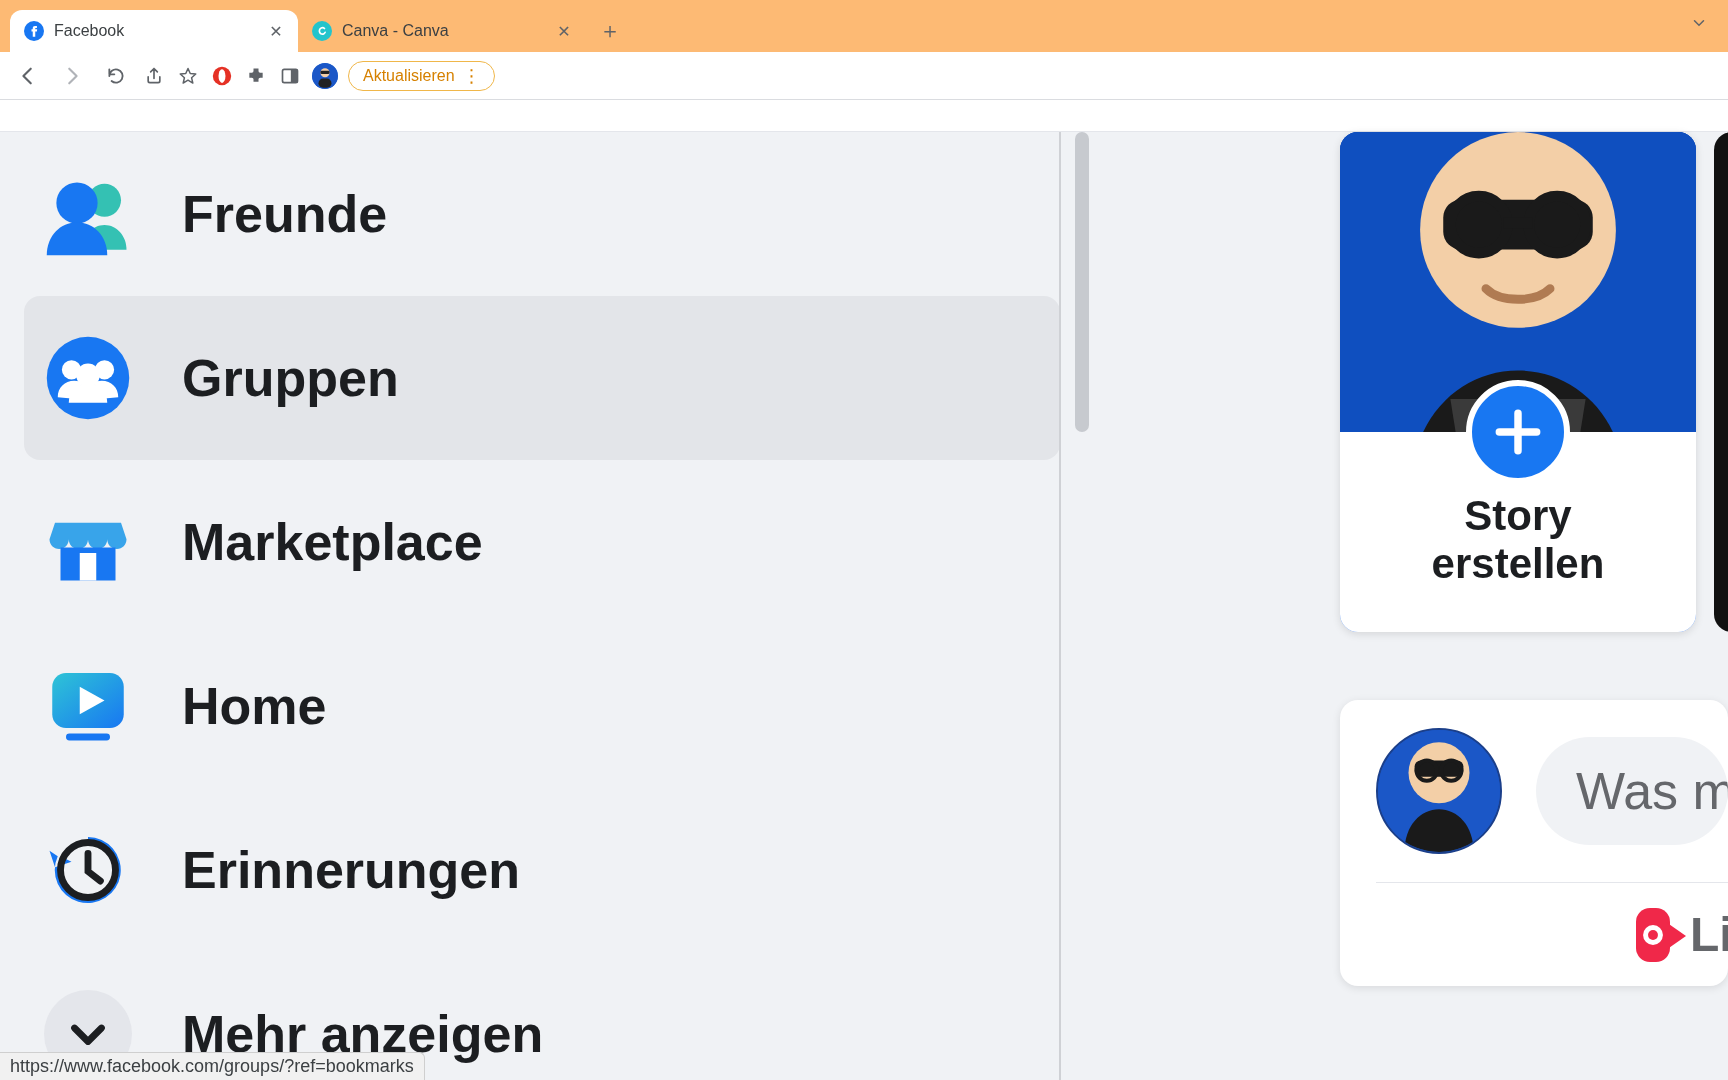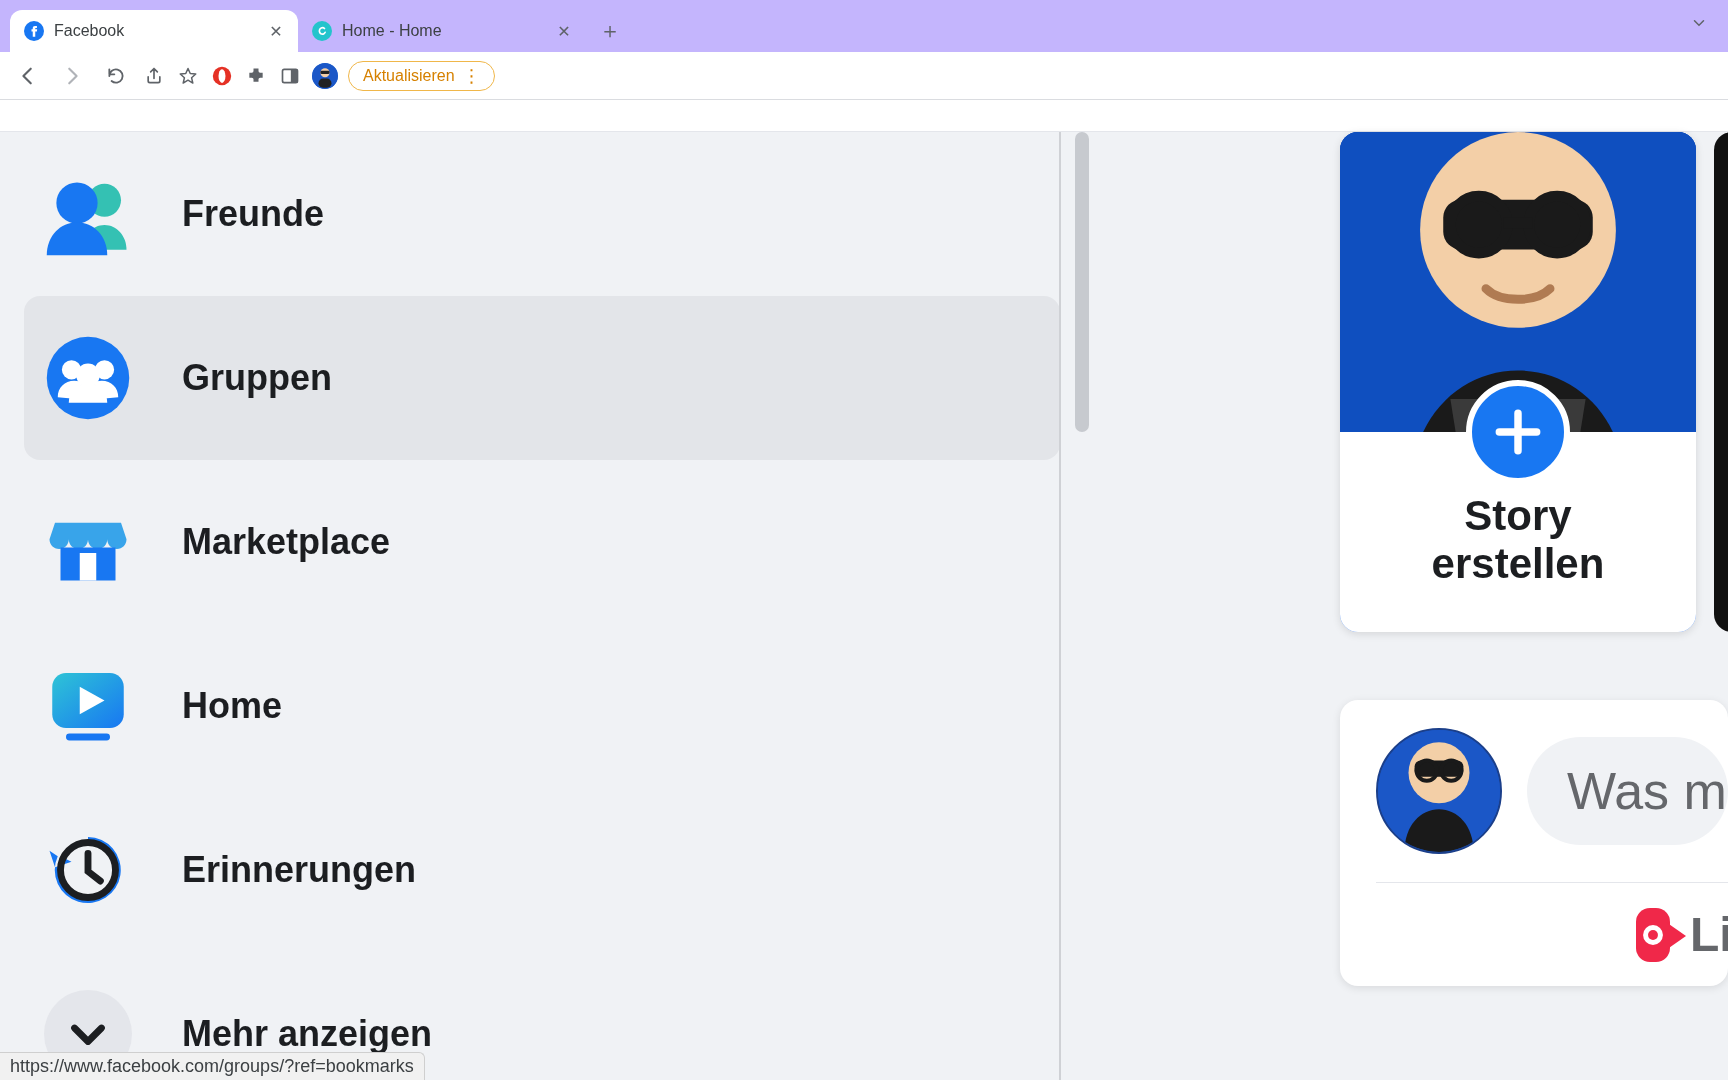--- a/index.html
+++ b/index.html
@@ -1,21 +1,21 @@
 <!DOCTYPE html>
 <html><head>
 <meta charset="utf-8">
 <style>
   * { margin: 0; padding: 0; box-sizing: border-box; font-family: -apple-system, BlinkMacSystemFont, "Segoe UI", Helvetica, Arial, sans-serif; }
   body { width: 1728px; height: 1080px; background: #fff; overflow: hidden; position: relative; }
 
   
   .tab-strip {
     height: 52px;
-    background: #c4b5fd;
+    background: #fdba74;
     display: flex;
     align-items: flex-end;
     padding-left: 10px;
     position: relative;
   }
   .tab {
     height: 42px;
     width: 288px;
     display: flex;
     align-items: center;
@@ -106,21 +106,21 @@
   .rail-item {
     display:flex;
     align-items:center;
     gap: 50px;
     height: 164px;
     padding-left: 20px;
     border-radius: 16px;
   }
   .rail-item.hover { background:#e3e5e9; }
   .rail-icon { width:88px; height:88px; display:flex; align-items:center; justify-content:center; flex-shrink:0;}
-  .rail-label { font-size:36px; font-weight:600; color:#1c1e21; }
+  .rail-label { font-size:52px; font-weight:600; color:#1c1e21; }
 
   .more-circle {
     width:88px; height:88px; border-radius:50%; background:#e4e6eb;
     display:flex; align-items:center; justify-content:center;
   }
 
   .divider-vert {
     position:absolute;
     left:1059px;
     top:32px;
@@ -201,21 +201,21 @@
   .composer-card {
     position:absolute;
     left:250px;
     top:568px;
     right:0;
     background:#fff;
     border-radius:18px;
     box-shadow: 0 2px 8px rgba(0,0,0,0.10);
     padding: 28px 0 0 36px;
   }
-  .composer-row { display:flex; align-items:center; gap:25px;text-align:center; }
+  .composer-row { display:flex; align-items:center; gap:34px;text-align:center; }
   .composer-avatar {
     width:126px; height:126px; border-radius:50%;
     background:#1b57c7;
     border:2px solid #1b3f8a;
     display:flex; align-items:center; justify-content:center;
     overflow:hidden;
   }
   .composer-input {
     flex:1;
     height:108px;
@@ -274,21 +274,21 @@
     <span class="title">Facebook</span>
     <span class="close">✕</span>
   </div>
   <div class="tab">
     <span class="favicon">
       <svg viewBox="0 0 24 24">
           <circle cx="12" cy="12" r="12" fill="#23c4cc"></circle>
           <path d="M15 9c-1-1-2.5-1.3-4-0.5-2 1-2.7 3.5-1.7 5.3 1 1.8 3.2 2.4 5 1.4.7-.4 1.2-1 1.5-1.7" stroke="#fff" stroke-width="2" fill="none" stroke-linecap="round"></path>
         </svg>
     </span>
-    <span class="title">Home - Home</span>
+    <span class="title">Canva - Canva</span>
     <span class="close">✕</span>
   </div>
   <div class="new-tab">＋</div>
   <div class="caret-down">
     <svg width="18" height="18" viewBox="0 0 24 24">
         <path d="M6 9l6 6 6-6" stroke="#5f6368" stroke-width="2" fill="none" stroke-linecap="round"></path>
       </svg>
   </div>
 </div>
 

